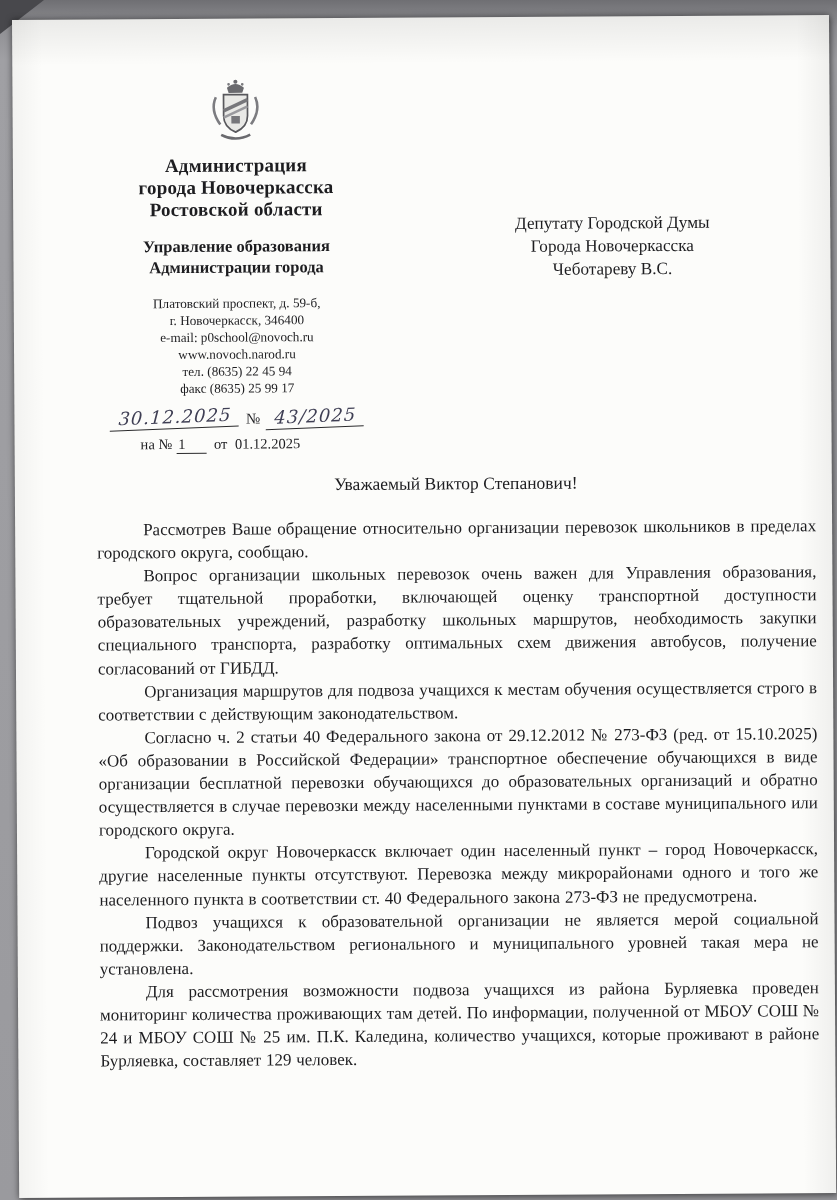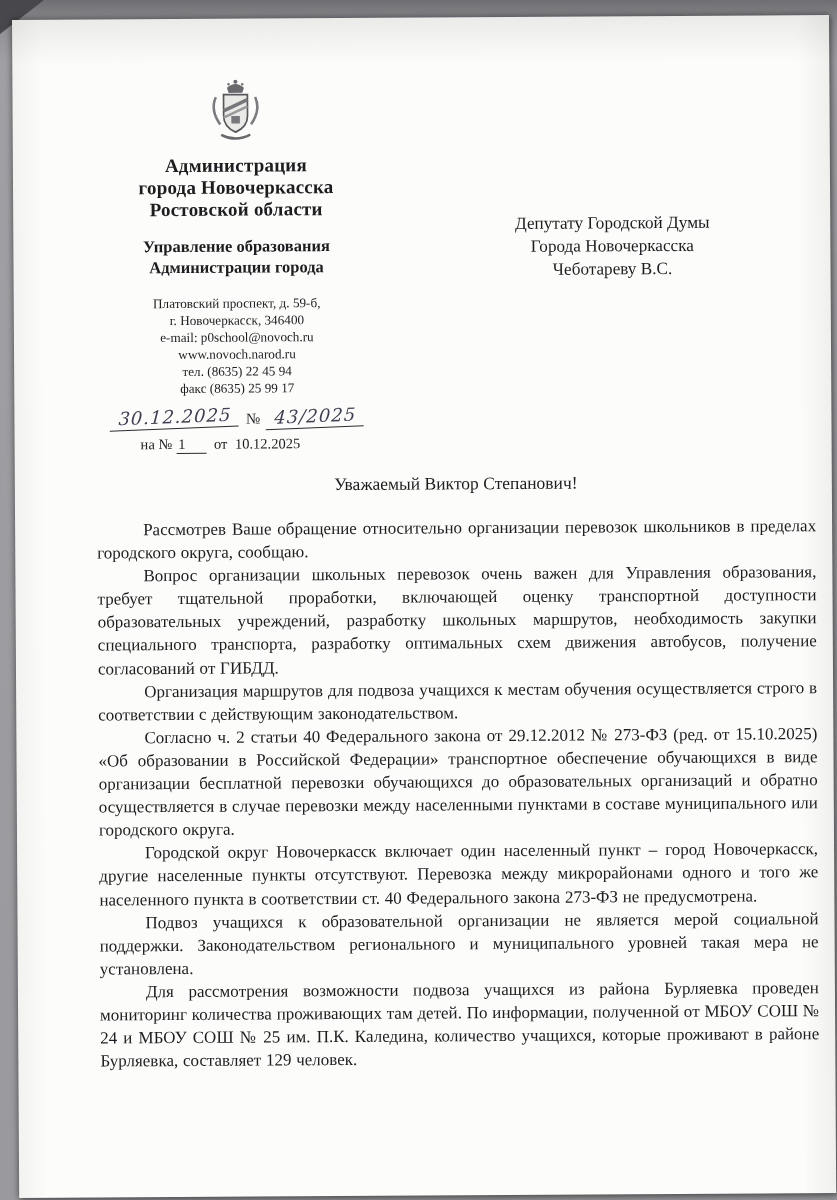--- a/index.html
+++ b/index.html
@@ -125,21 +125,21 @@
 
     <div class="numline">
       <span class="hand u">30.12.2025</span>
       <span class="nosym">№</span>
       <span class="hand u">43/2025</span>
     </div>
 
     <div class="refline">
       <span>на №</span><span class="u2">1</span>
       <span>от</span>
-      <span>10.12.2025</span>
+      <span>01.12.2025</span>
     </div>
   </div>
 
   <div class="recipient">
     <div>Депутату Городской Думы</div>
     <div>Города Новочеркасска</div>
     <div>Чеботареву В.С.</div>
   </div>
 
   <div class="salutation">Уважаемый Виктор Степанович!</div>

